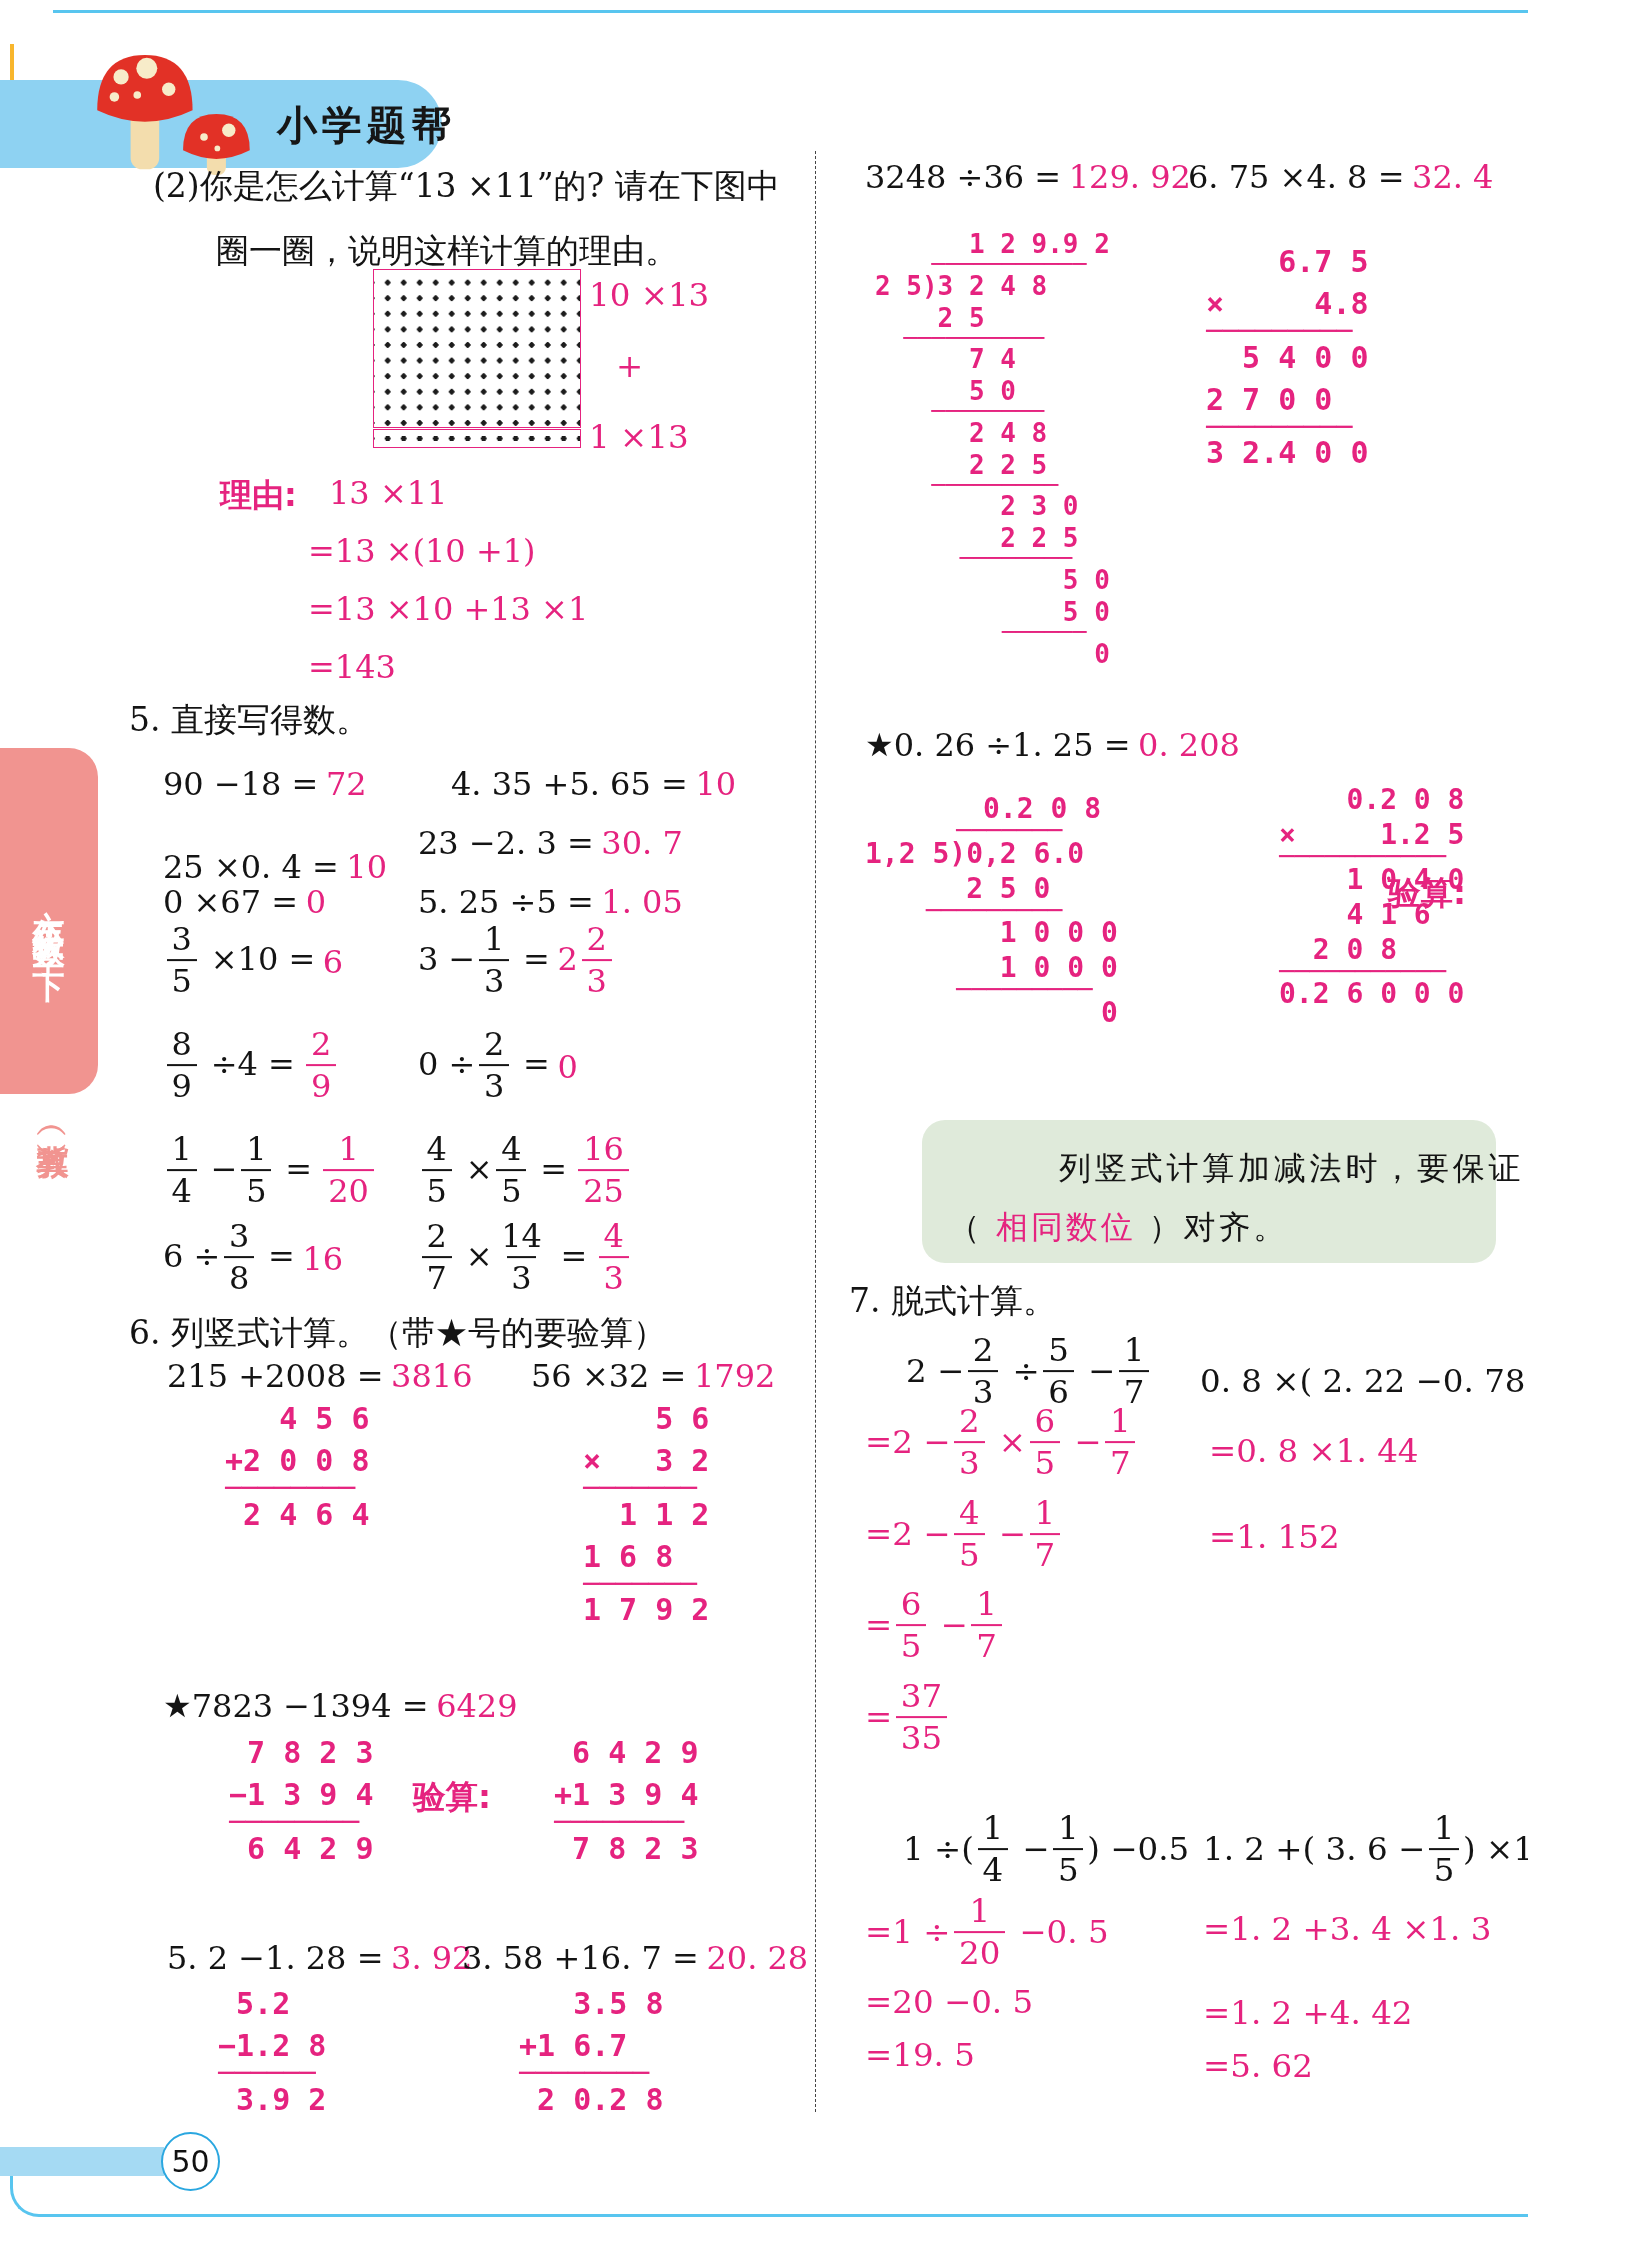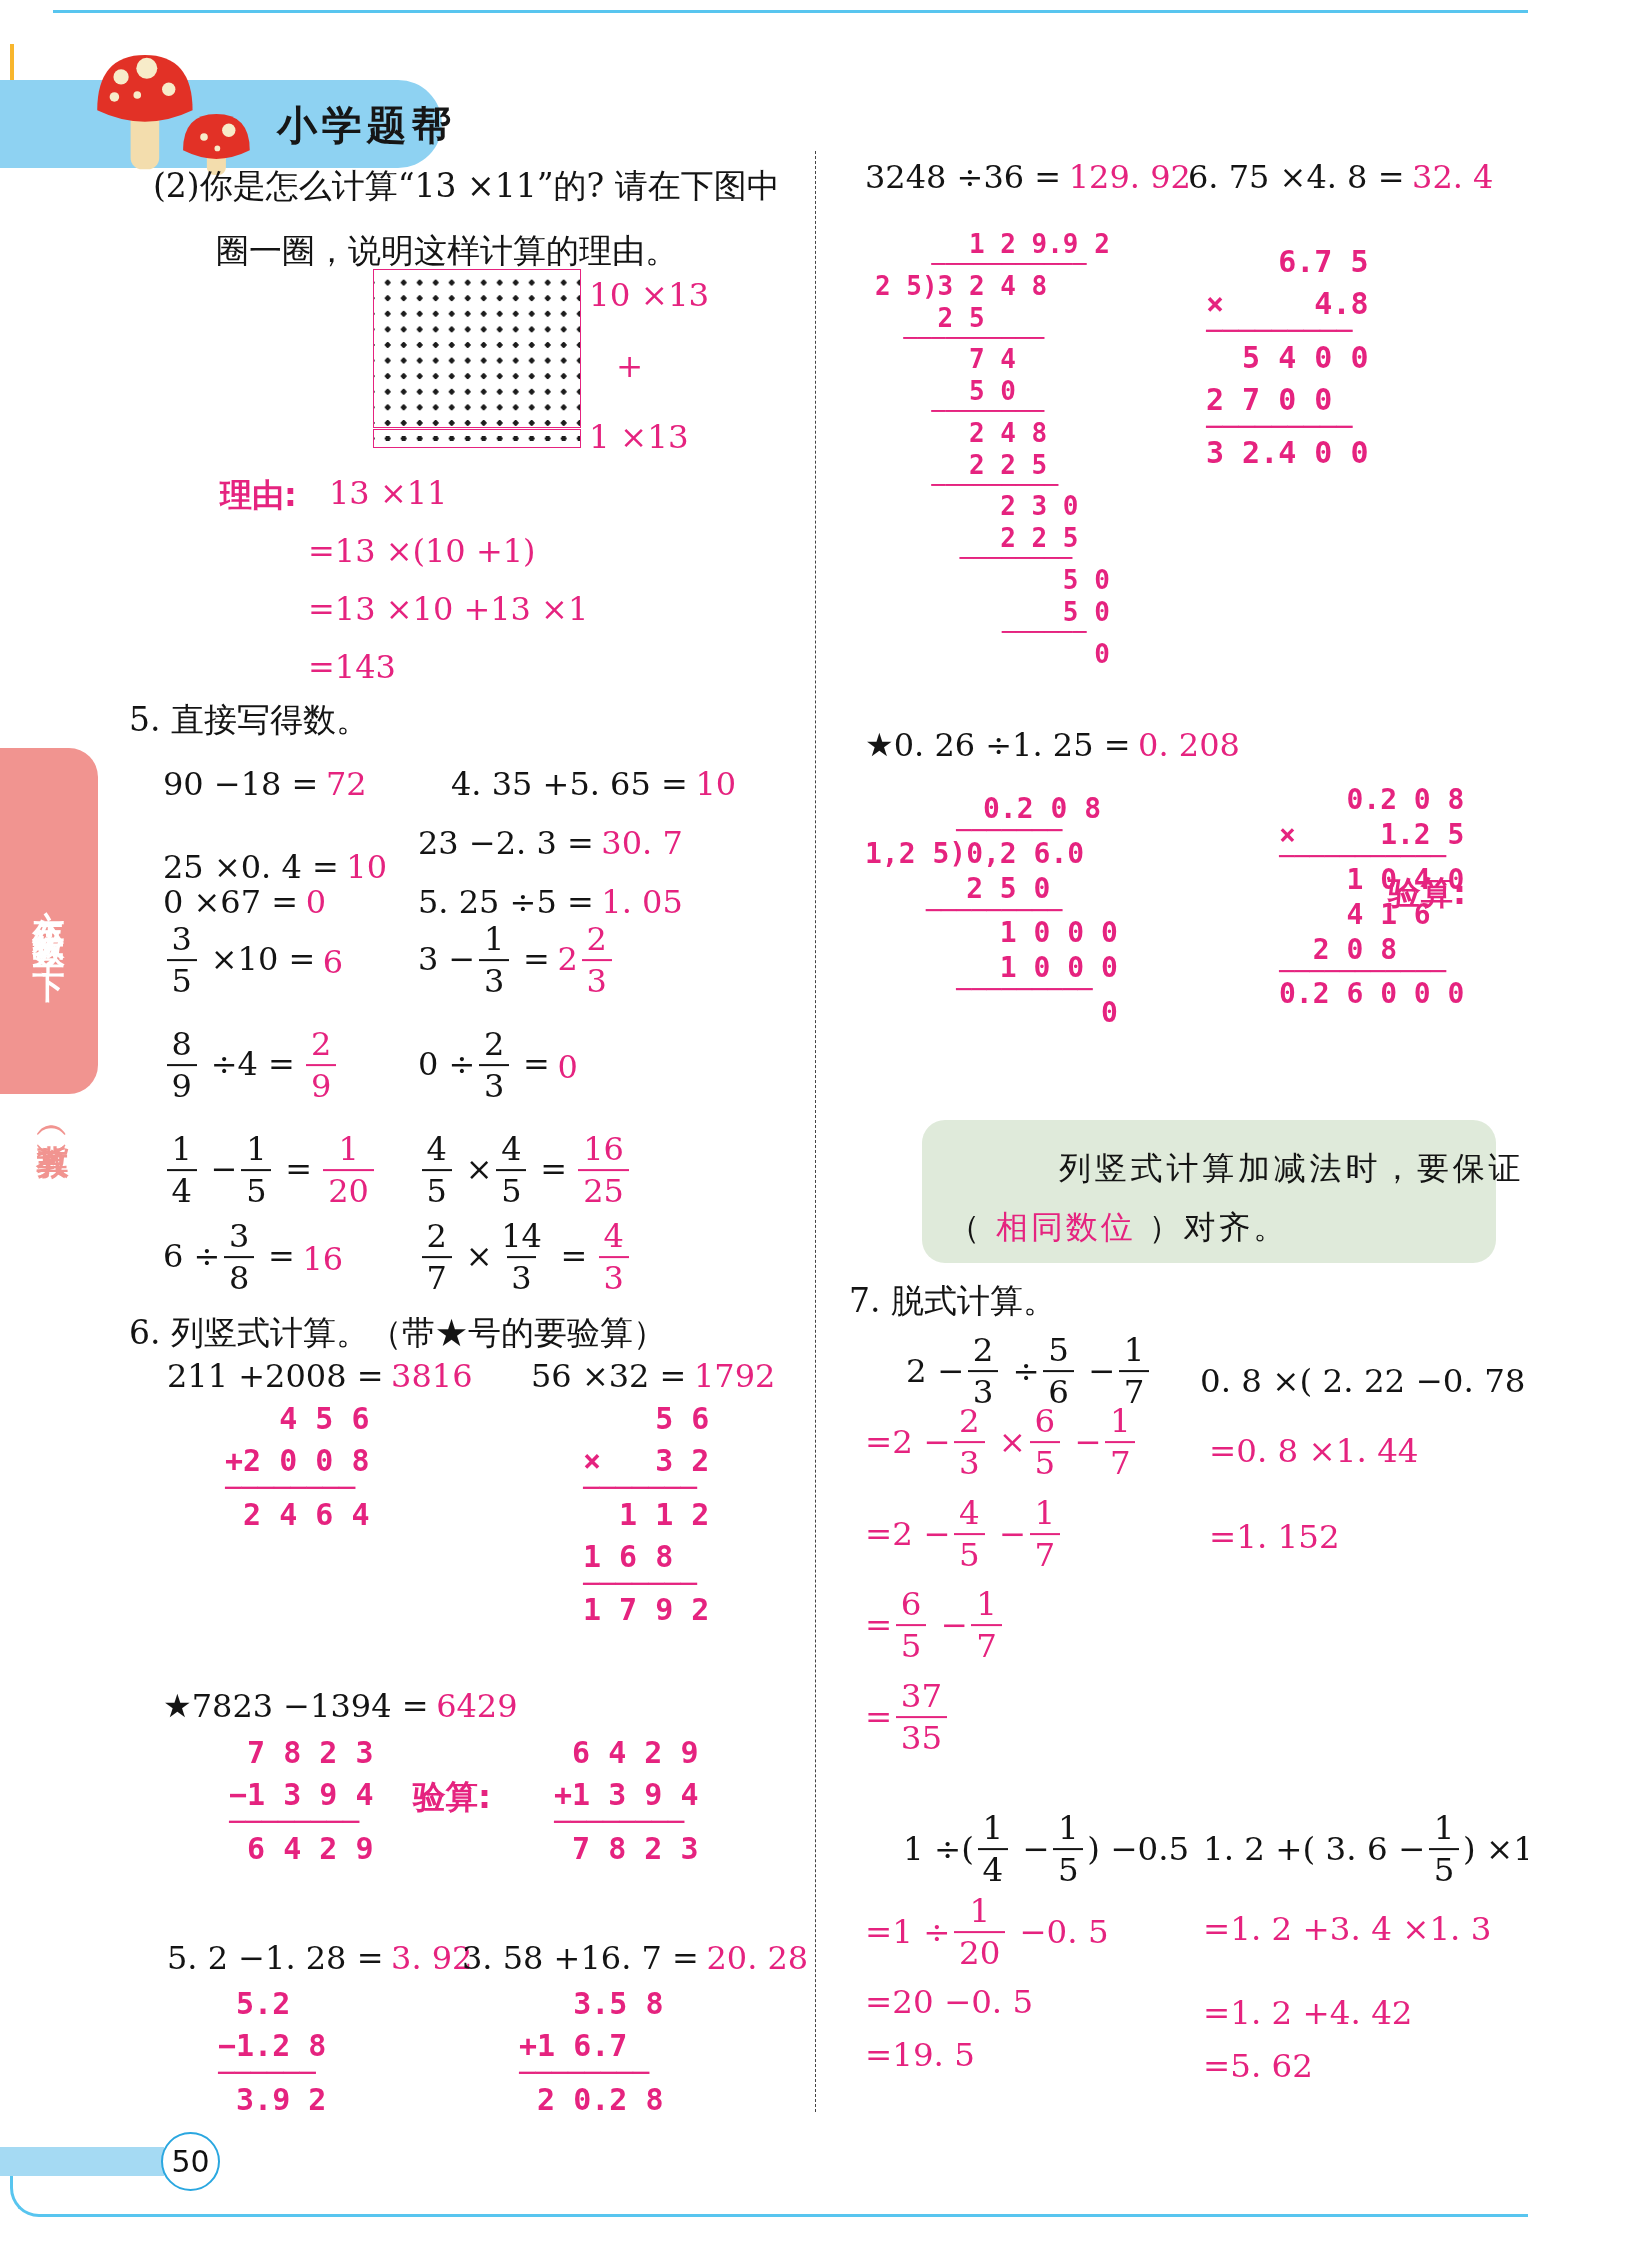--- a/index.html
+++ b/index.html
@@ -262,21 +262,21 @@
         </span> =</span>
       <span class="a ink"><span class="fr">
           <span class="n">4</span>
           <span class="d">3</span>
         </span></span>
     </div>
 
   <div class="abs header" style="left:129px; top:1311px;">6. 列竖式计算。（带★号的要验算）</div>
 
   <div class="abs s5" style="left:167px; top:1357px;">
-      <span class="blk">211 +2008 =</span>
+      <span class="blk">215 +2008 =</span>
       <span class="a ink">3816</span>
     </div>
   <div class="abs s5" style="left:531px; top:1357px;">
       <span class="blk">56 ×32 =</span>
       <span class="a ink">1792</span>
     </div>
   <div class="abs vc" style="left:225px; top:1398px;"><div class="ln">   4 5 6</div><div class="ln">+2 0 0 8</div><div class="ln rule">────────</div><div class="ln"> 2 4 6 4</div></div>
   <div class="abs vc" style="left:583px; top:1398px;"><div class="ln">    5 6</div><div class="ln">×   3 2</div><div class="ln rule">───────</div><div class="ln">  1 1 2</div><div class="ln">1 6 8</div><div class="ln rule">───────</div><div class="ln">1 7 9 2</div></div>
 
   <div class="abs s5" style="left:163px; top:1687px;">

